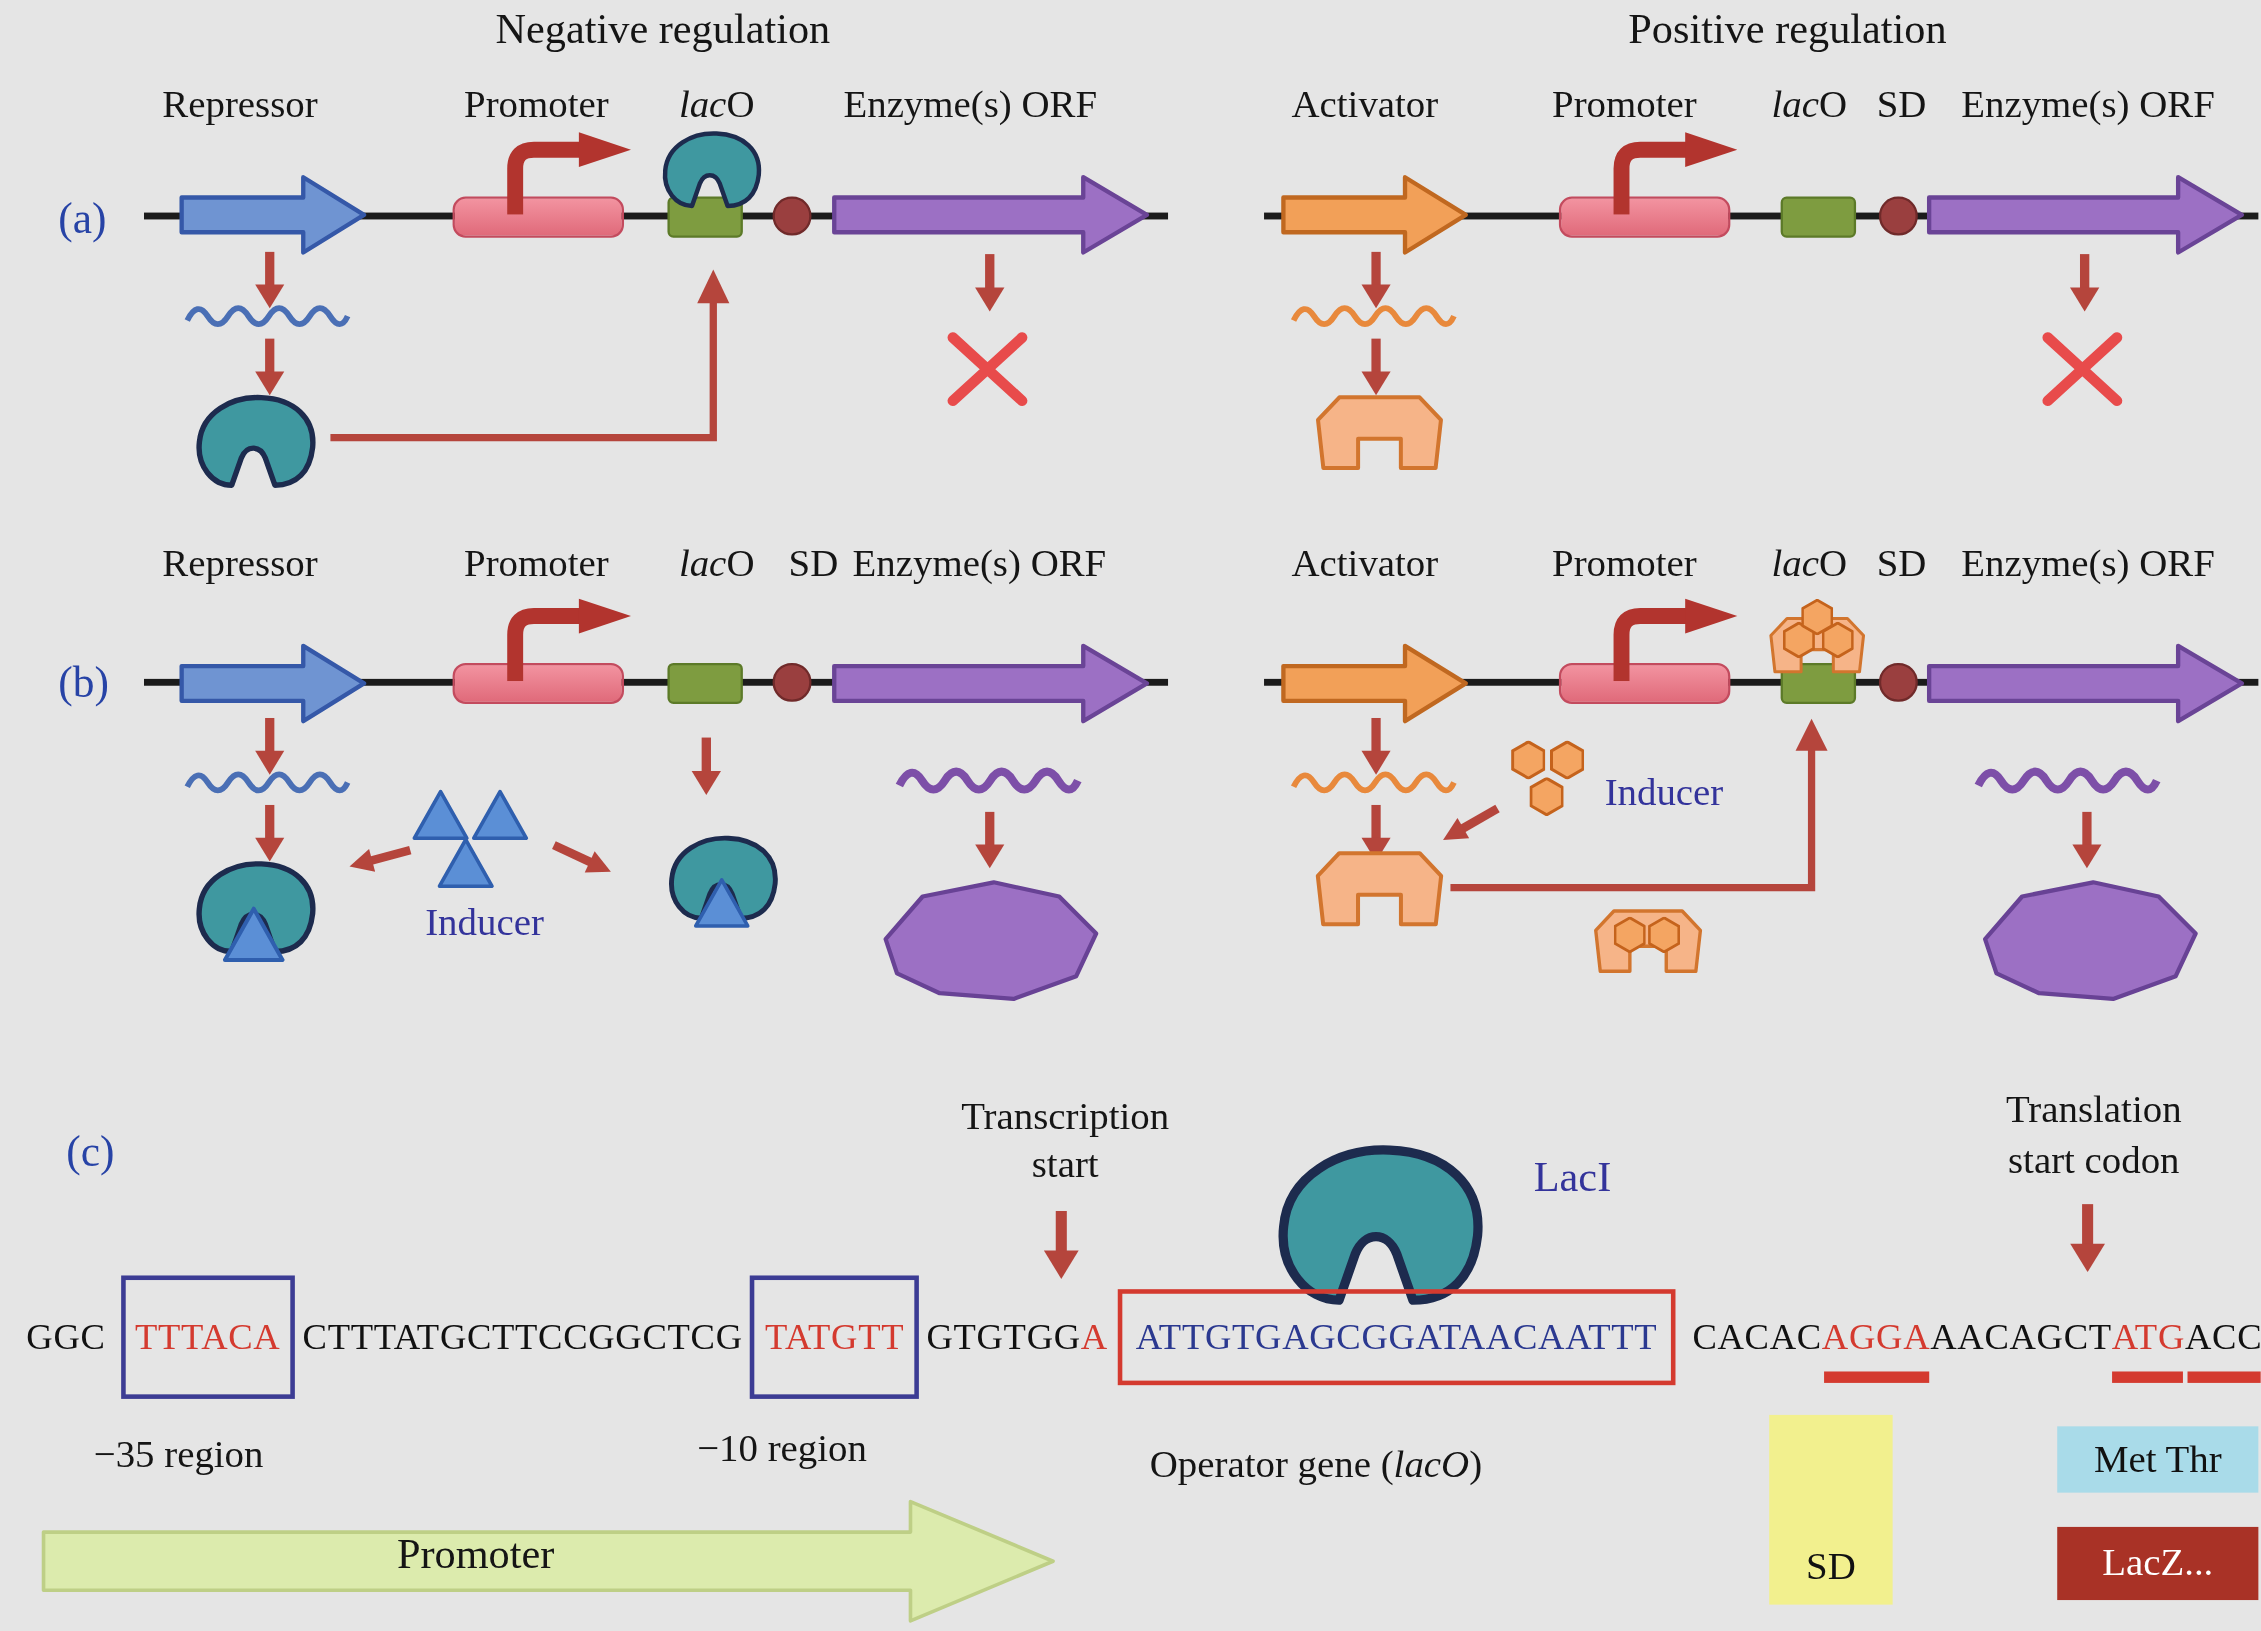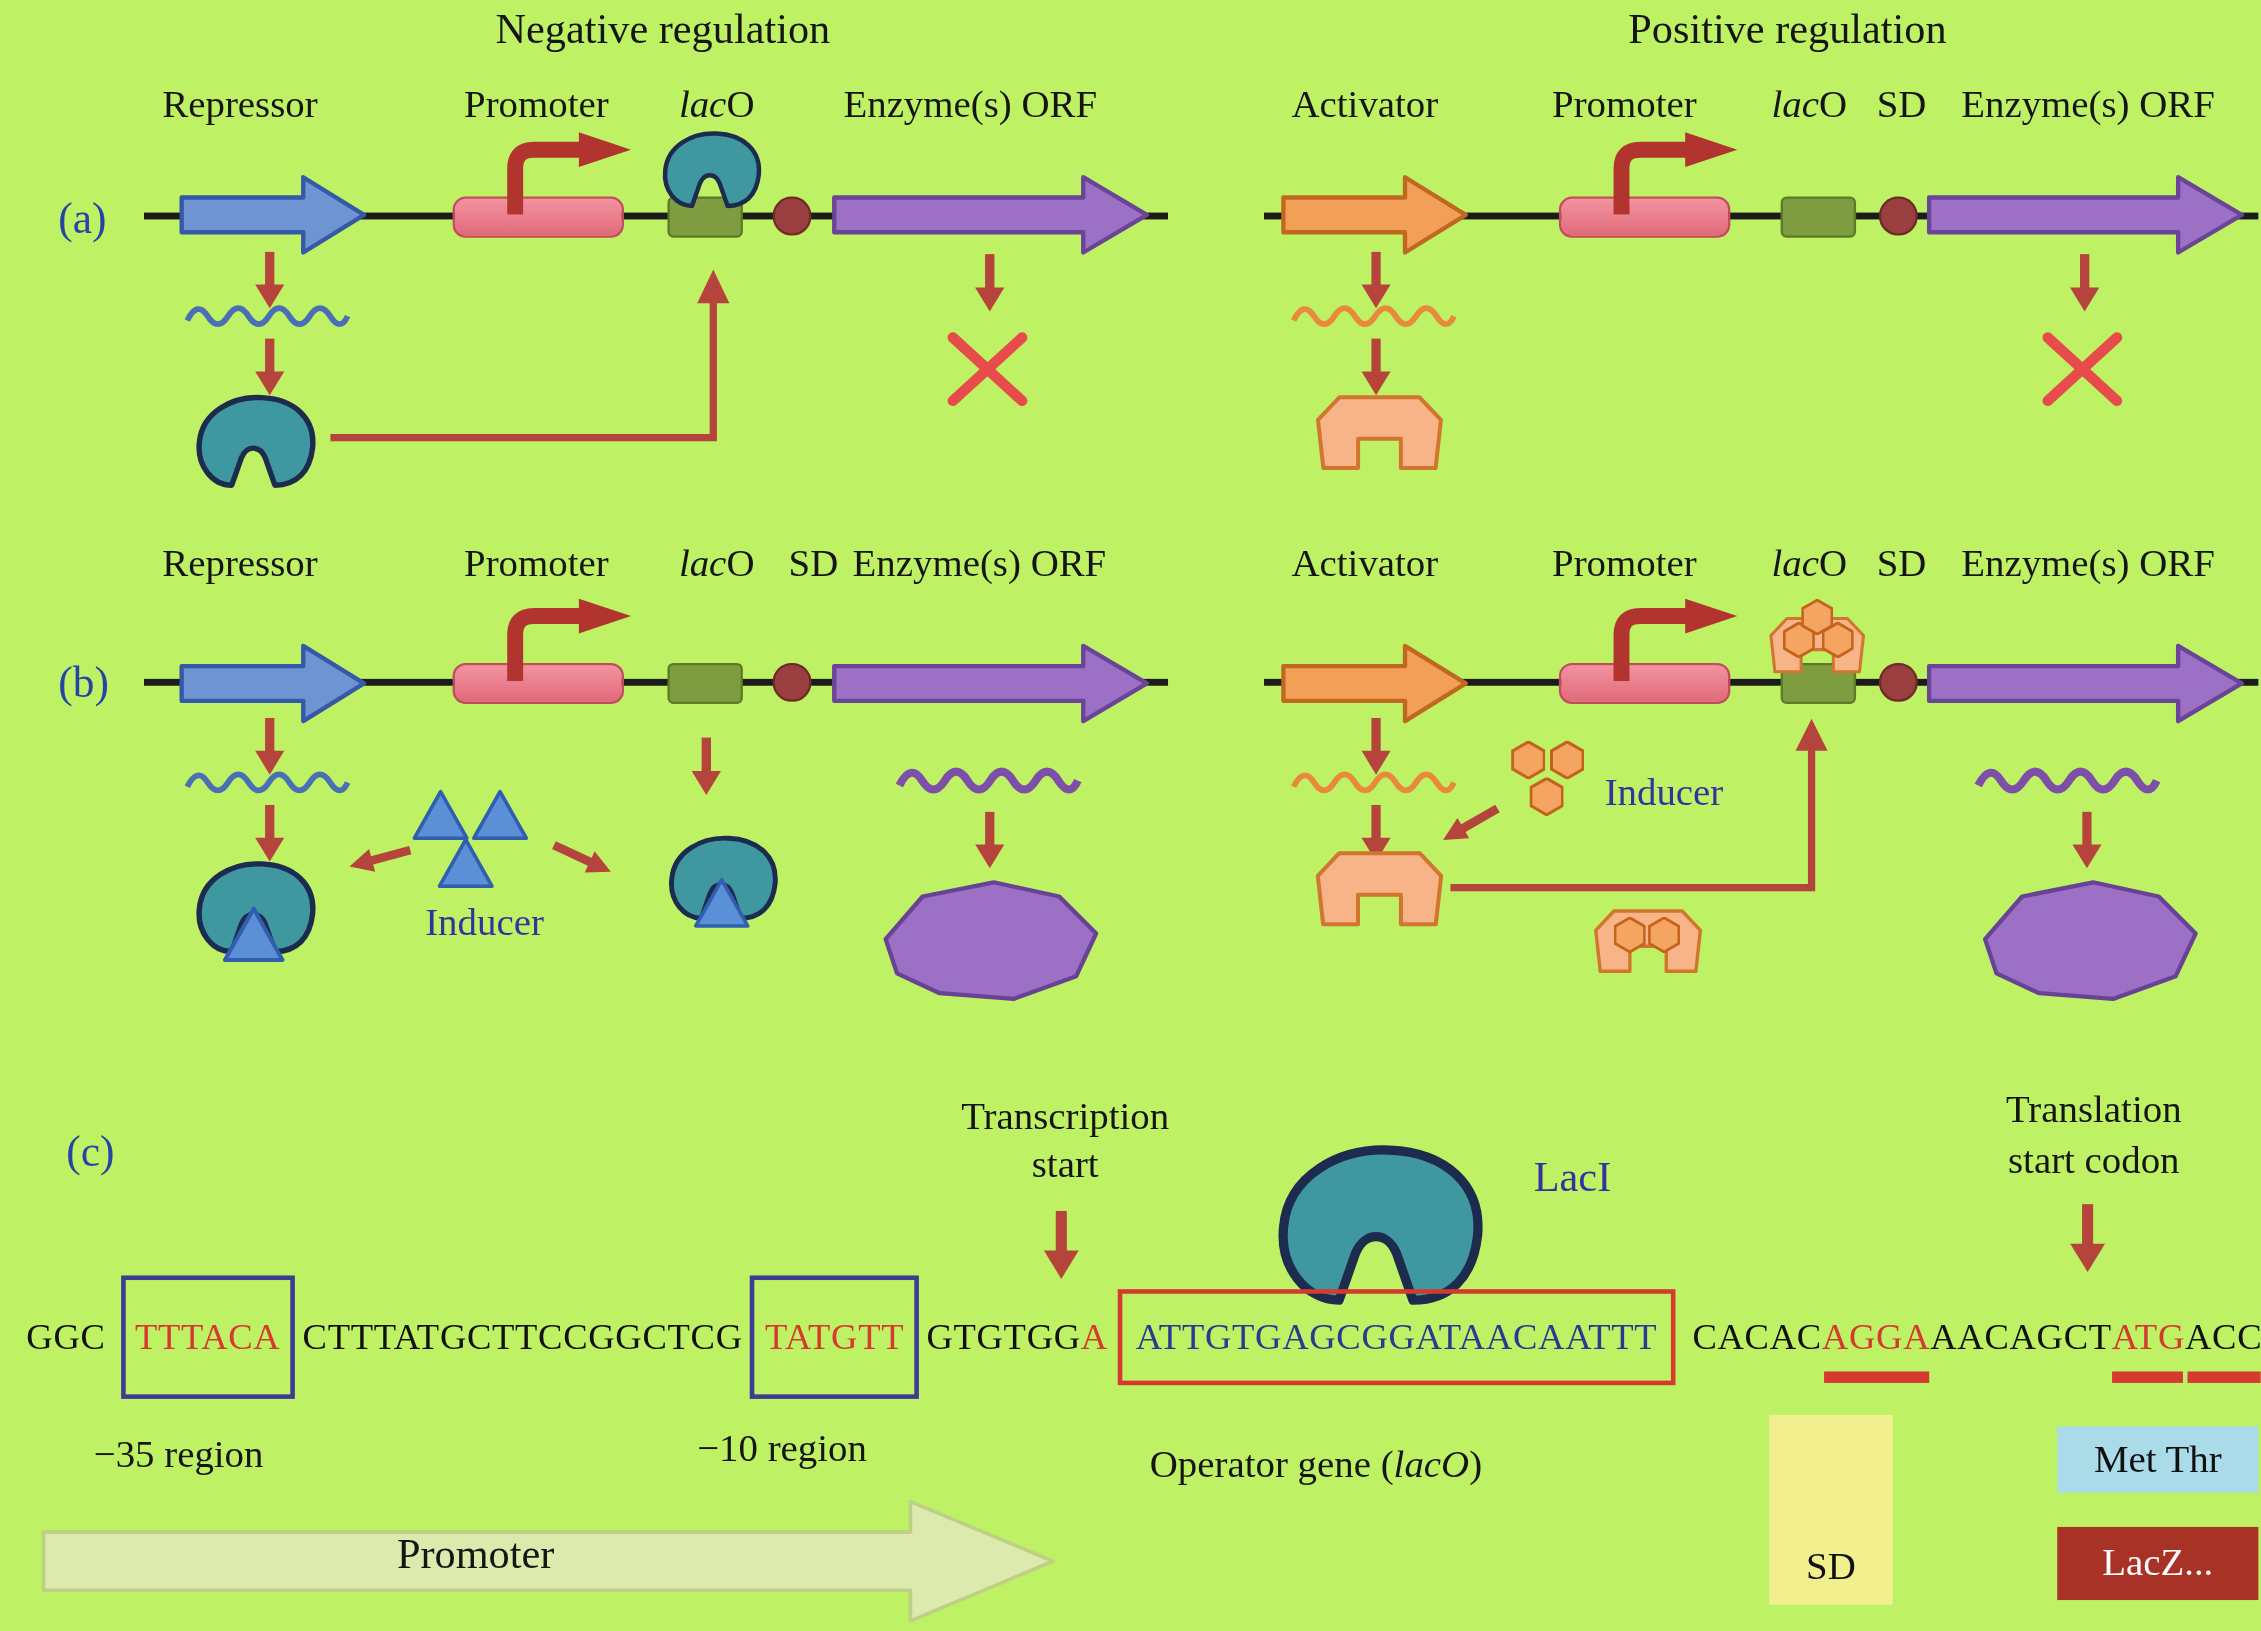--- a/index.html
+++ b/index.html
@@ -1,17 +1,17 @@
 <!DOCTYPE html>
 <html style="font-size:10.2px"><head>
 <meta charset="utf-8">
 <style>
   *{box-sizing:border-box}
   html,body{margin:0;padding:0;background:#fff}
-  #viewport{position:relative;width:2261px;height:1632px;background:#bef264;overflow:hidden}
+  #viewport{position:relative;width:2261px;height:1632px;background:#e5e5e5;overflow:hidden}
   #canvas{position:absolute;left:0;top:0;width:989px;height:714px;transform:scale(2.2858);transform-origin:0 0;font-family:"Liberation Serif",serif}
   .abs{position:absolute}
   .lbl{position:absolute;font-size:17px;color:#151515;white-space:nowrap;font-family:"Liberation Serif",serif}
   .title{font-size:18.5px}
   .ital{font-style:italic}
   .center{text-align:center}
   .tag{color:#2743a6;font-size:19px}
   .navy{color:#33339b}
   .dna{position:absolute;height:2.6px;background:#1b1b1b}
   .pbox{position:absolute;background:linear-gradient(#f293a0,#e06a7a);border:1.9px solid #c34b5e;border-radius:5.7px}

